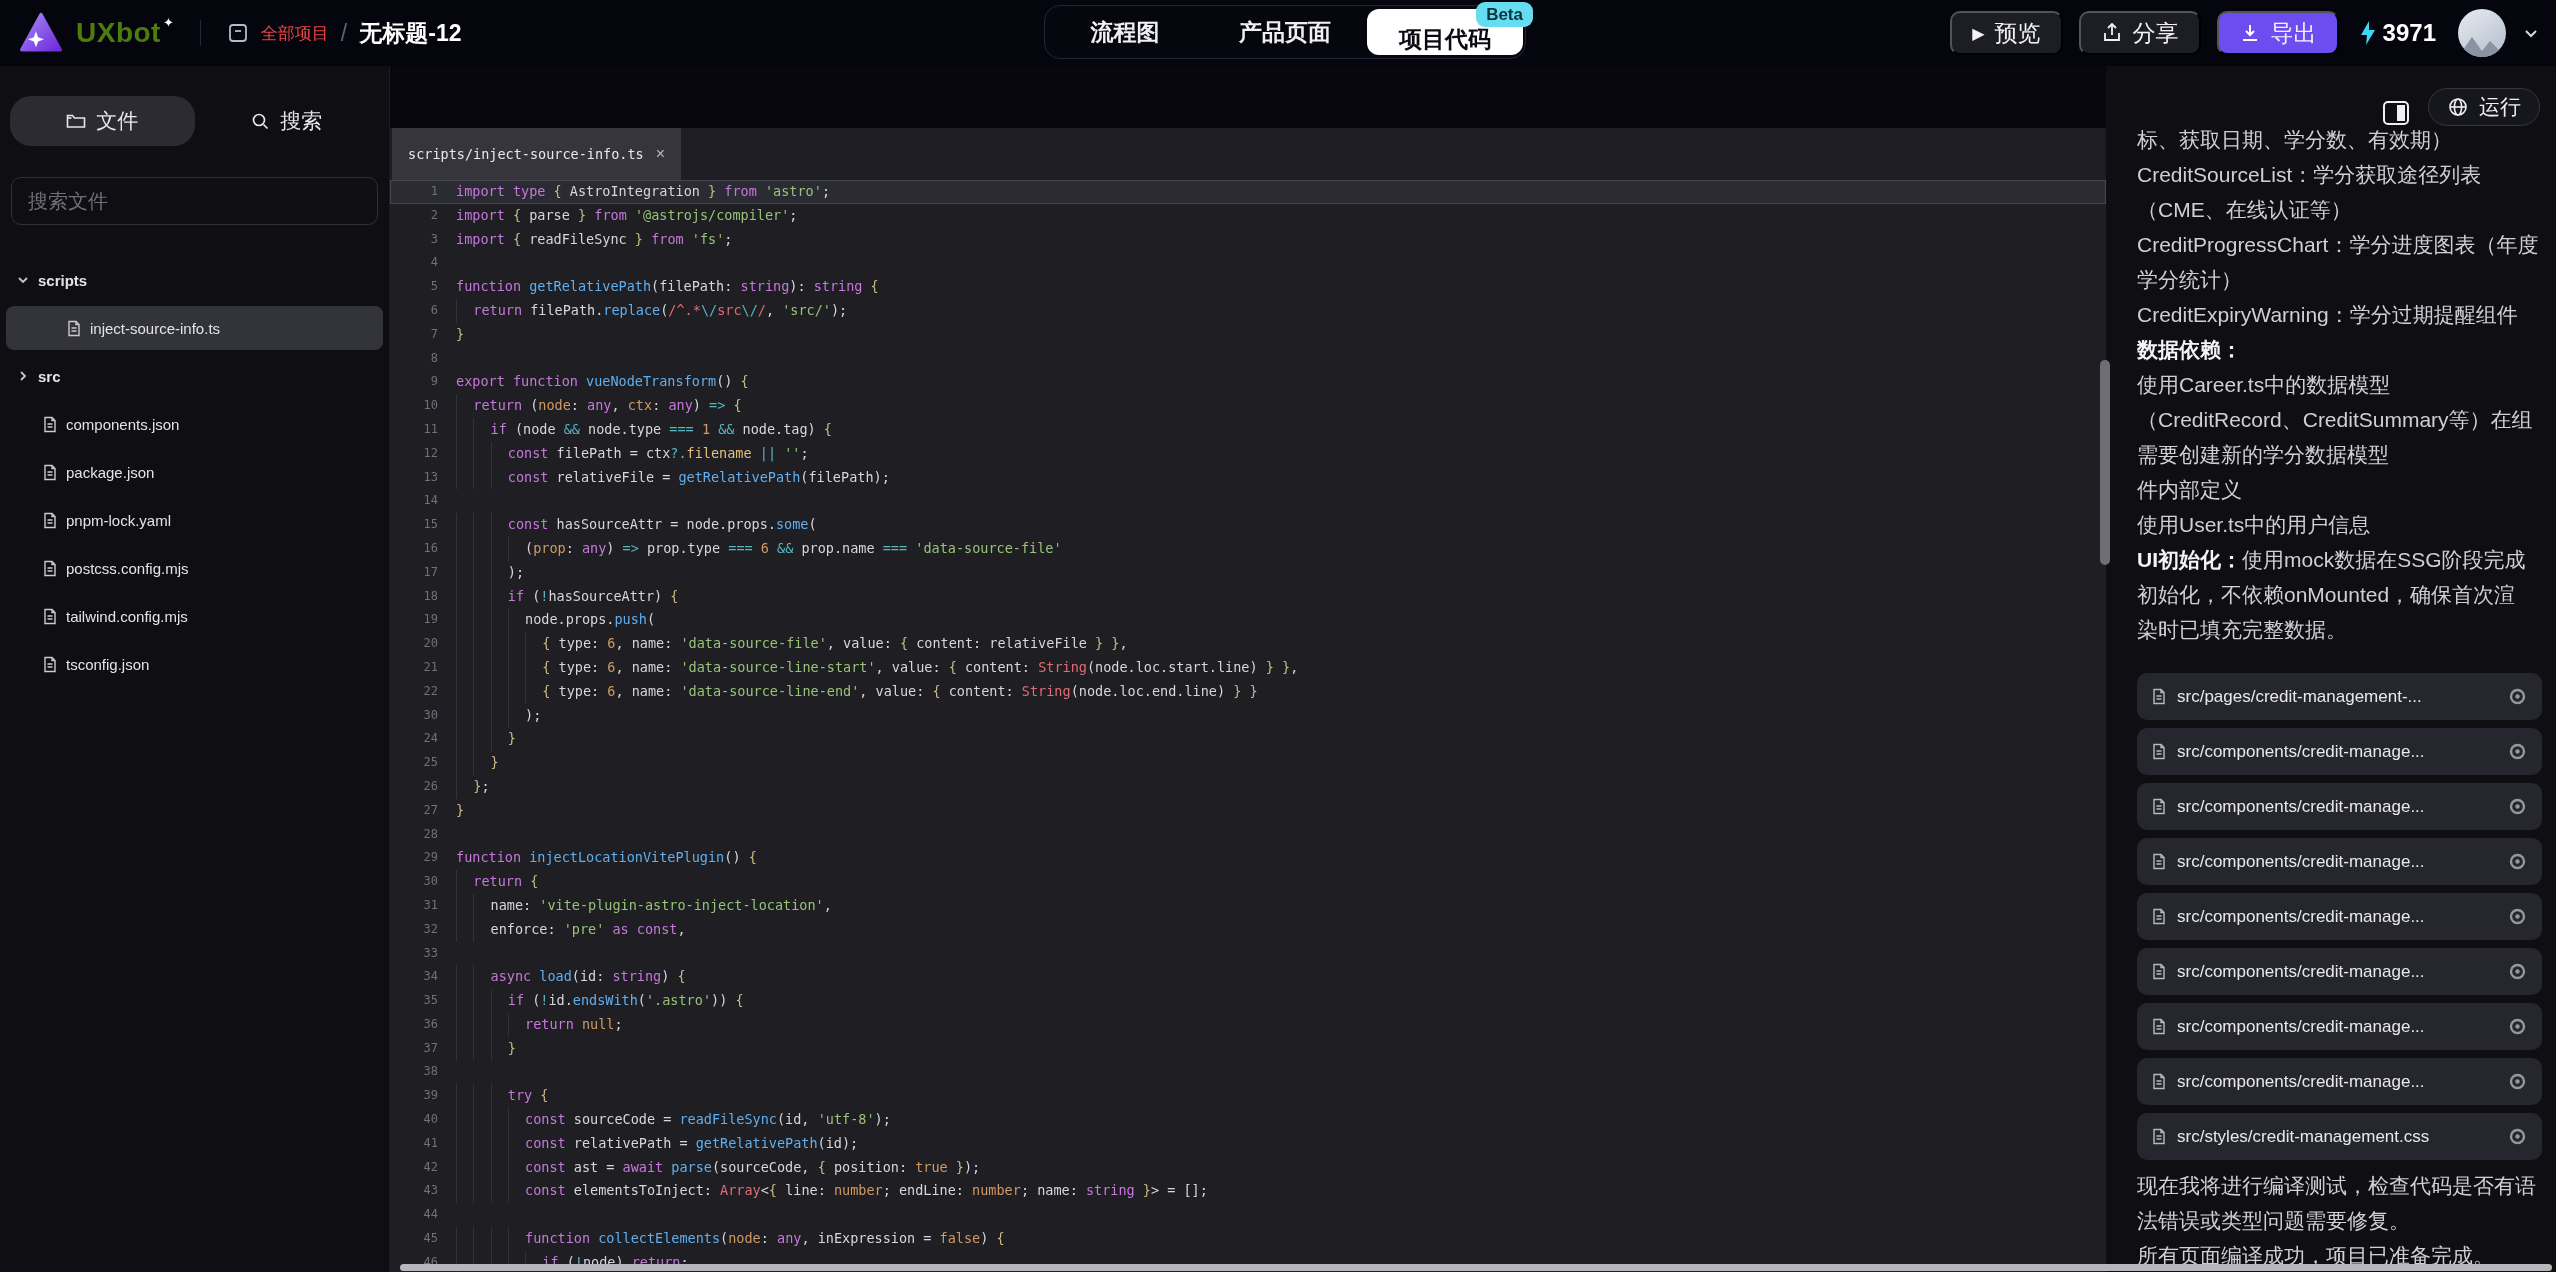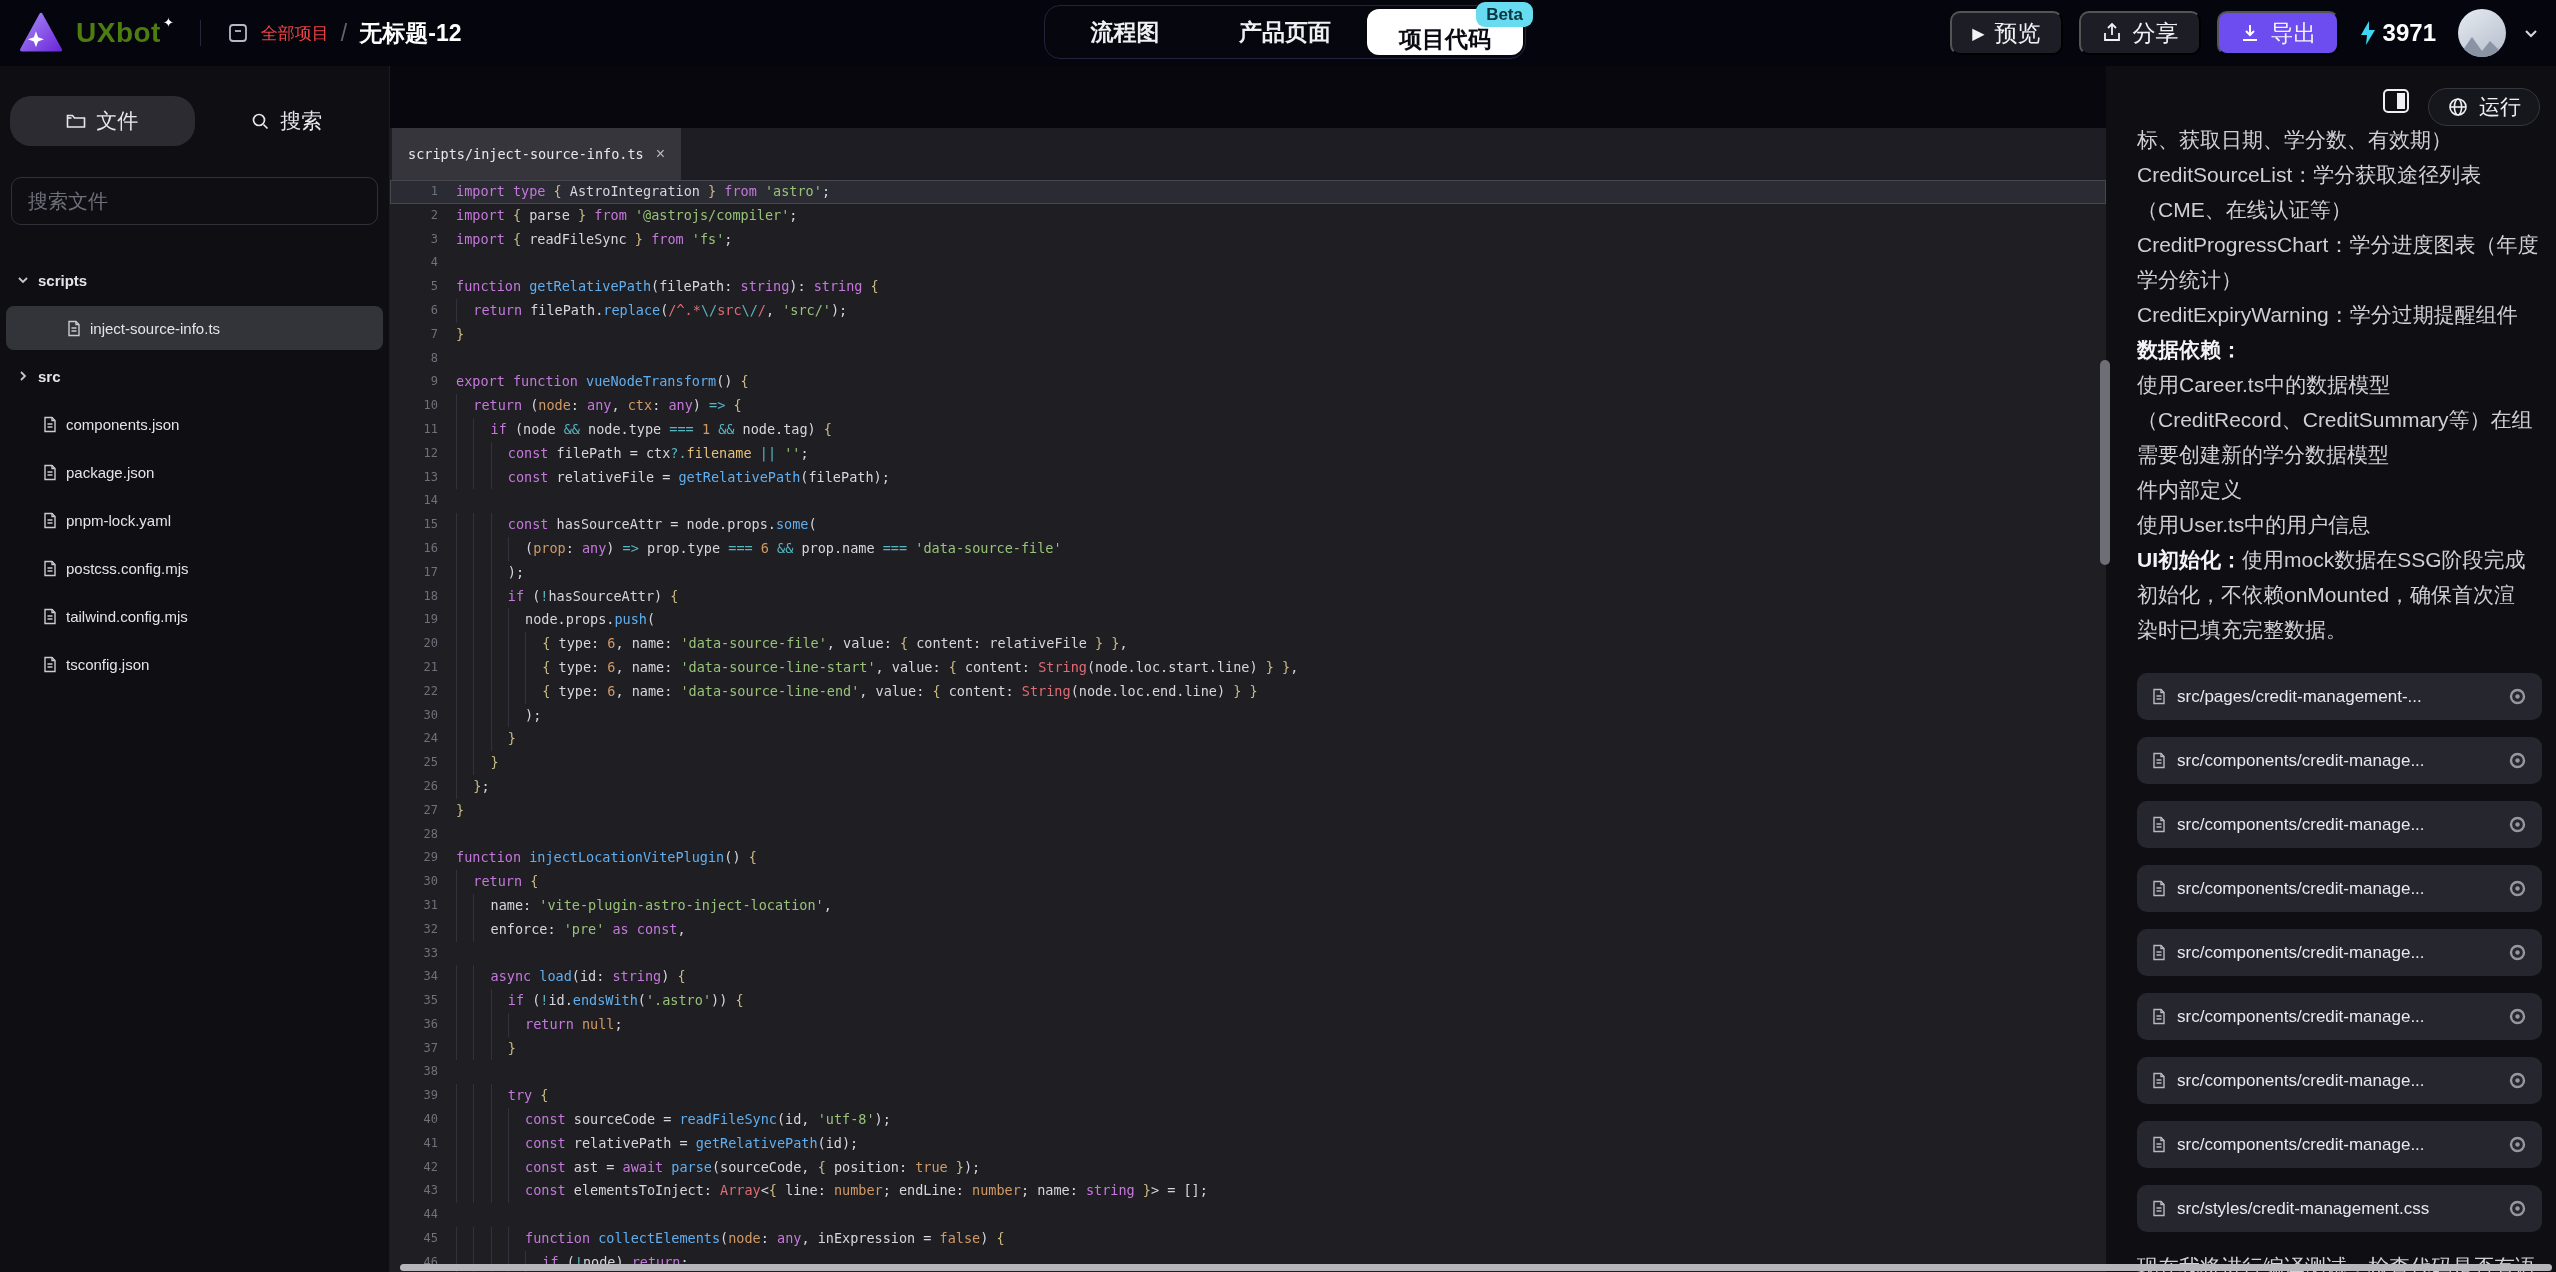--- a/index.html
+++ b/index.html
@@ -64,29 +64,29 @@
   .cl{height:23.8px;line-height:23.8px;display:flex;white-space:pre;}
   .cl.active{background:#2b2b33;box-shadow:inset 0 0 0 1px #46464f;}
   .ln{width:48px;flex:0 0 48px;text-align:right;padding-right:18px;color:#6f727b;font-size:12px;}
   .lc{flex:1;white-space:pre;}
   .g{display:inline-block;width:2ch;border-left:1px solid #32323c;height:23.8px;vertical-align:top;}
   .kw{color:#c678dd}.fn{color:#61afef}.str{color:#98c379}.num{color:#d19a66}.op{color:#56b6c2}
   .prp{color:#e5c07b}.cls{color:#e06c75}.re{color:#e06c75}.esc{color:#56b6c2}.prm{color:#d19a66}
   .br{color:#c9ba85}.pl{color:#d6d6dc}
   
   .panel{flex:1;background:#0e0e13;position:relative;}
-  .pn-header{position:absolute;top:22px;right:16px;display:flex;align-items:flex-start;gap:18px;}
+  .pn-header{position:absolute;top:22px;right:16px;display:flex;align-items:flex-end;gap:18px;}
   .pn-toggle{cursor:pointer;}
   .run-btn{height:38px;border:1px solid #36363f;border-radius:19px;background:#16161d;display:flex;
            align-items:center;gap:10px;padding:0 18px;font-size:21px;color:#f0f0f4;cursor:pointer;}
   .pn-content{position:absolute;left:31px;right:14px;top:62px;bottom:0;overflow:hidden;}
   .pn-line{font-size:21px;line-height:35px;color:#cfcfd5;white-space:nowrap;}
   .pn-line b{color:#f4f4f8;}
   .chips{margin-top:26px;}
-  .chip{height:47px;margin-bottom:17px;background:#26262e;border-radius:10px;display:flex;align-items:center;
+  .chip{height:47px;margin-bottom:8px;background:#26262e;border-radius:10px;display:flex;align-items:center;
         padding:0 14px;gap:10px;cursor:pointer;}
   .chip-path{flex:1;font-size:17px;color:#e8e8ee;white-space:nowrap;overflow:hidden;}
   .pn-footer{margin-top:8px;}
   
   .vscroll{position:absolute;left:2100px;top:360px;width:10px;height:205px;border-radius:5px;background:#6e6e76;}
   .hscroll{position:absolute;left:400px;right:4px;bottom:1px;height:7px;border-radius:4px;background:#b6b6bb;}
 </style>
 </head>
 <body>
 

